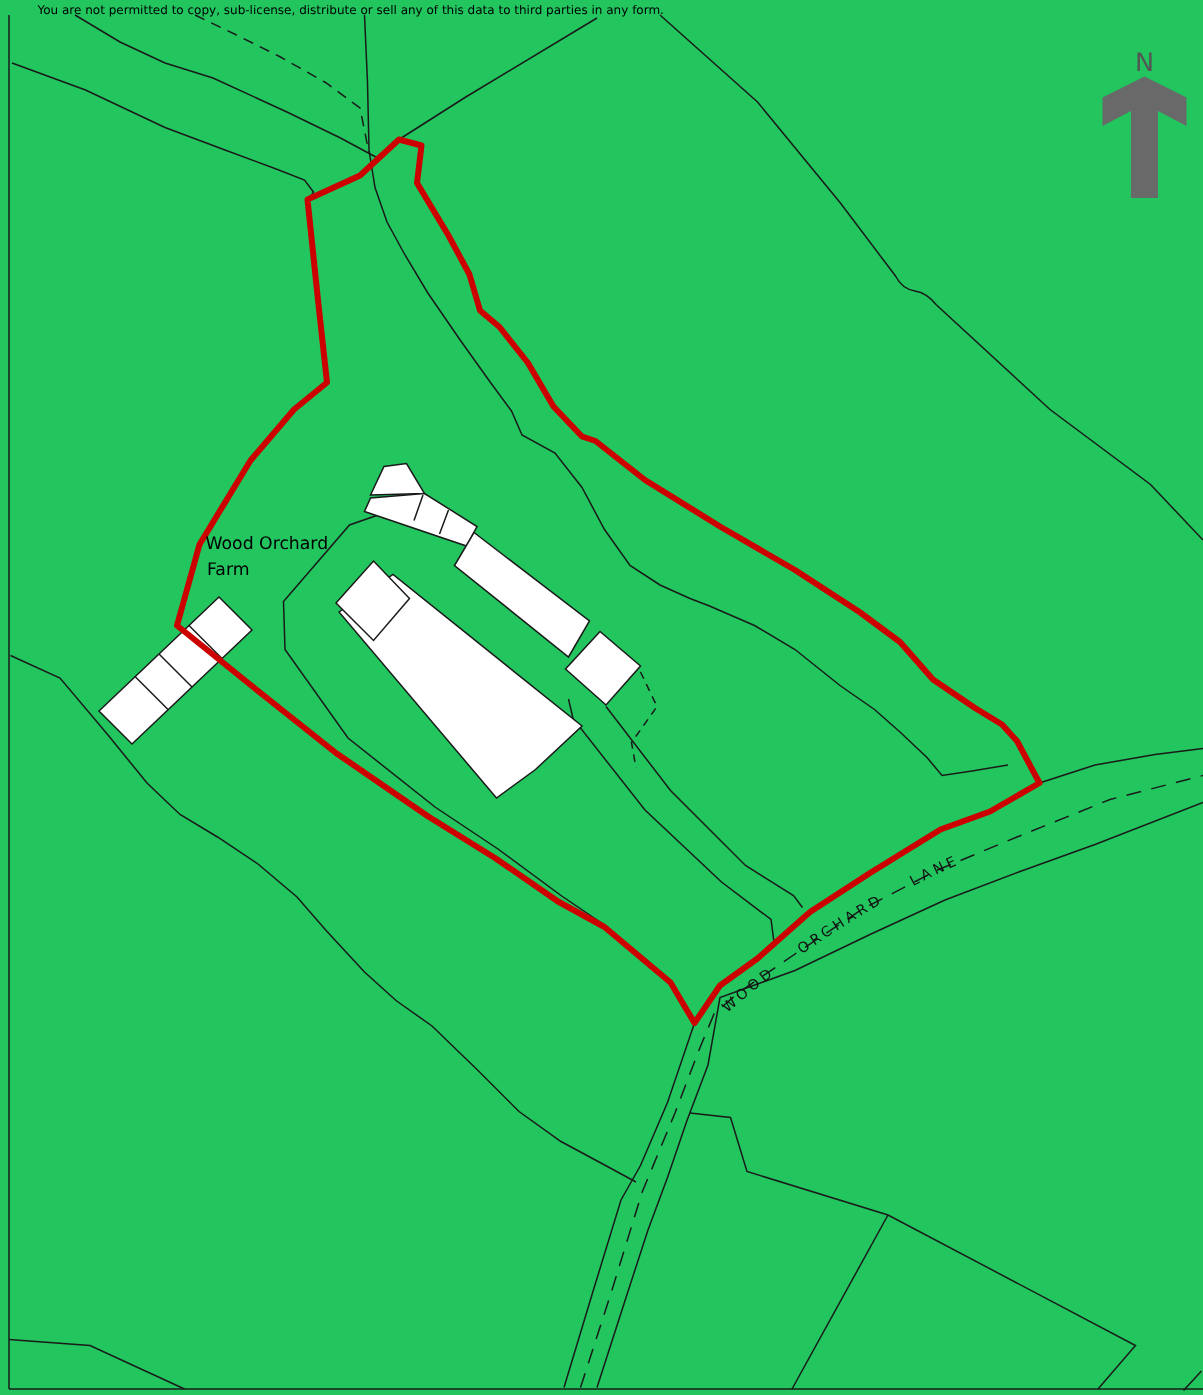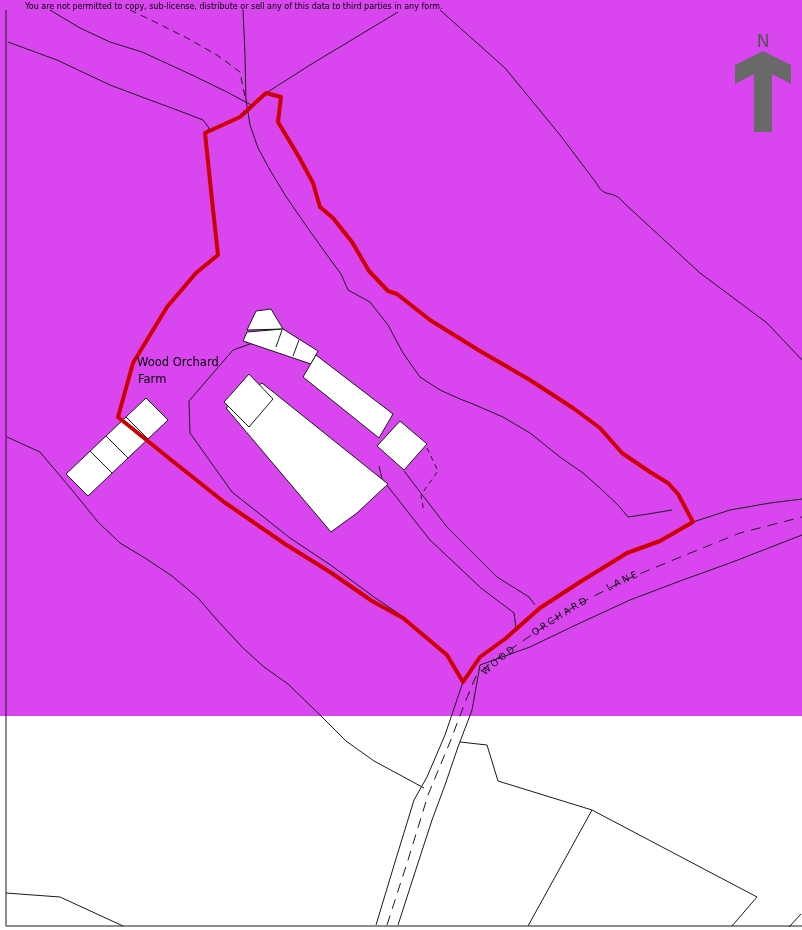--- a/index.html
+++ b/index.html
@@ -1,16 +1,16 @@
 <!DOCTYPE html>
 <html><head>
 <meta charset="utf-8">
 <style>
   html,body{margin:0;padding:0;width:802px;height:930px;background:#ffffff;overflow:hidden;}
-  #map-wrap{position:relative;width:802px;height:716px;background:#d946ef;
+  #map-wrap{position:relative;width:802px;height:930px;background:#22c55e;
             font-family:"DejaVu Sans","Liberation Sans",sans-serif;}
   svg{position:absolute;left:0;top:0;}
   .thin{stroke:#1a1a1a;stroke-width:1;fill:none;}
   .dashed{stroke-dasharray:7 5;}
   .cdash{stroke-dasharray:10 7;}
   .fdash{stroke-dasharray:5 4;}
   .bldg{fill:#ffffff;stroke:#1a1a1a;stroke-width:1;}
   .copy-text{font-size:8px;fill:#000;}
   .farm-text{font-size:11.5px;fill:#000;}
   .road-text{font-size:9.5px;fill:#111;letter-spacing:2.5px;word-spacing:16px;}

